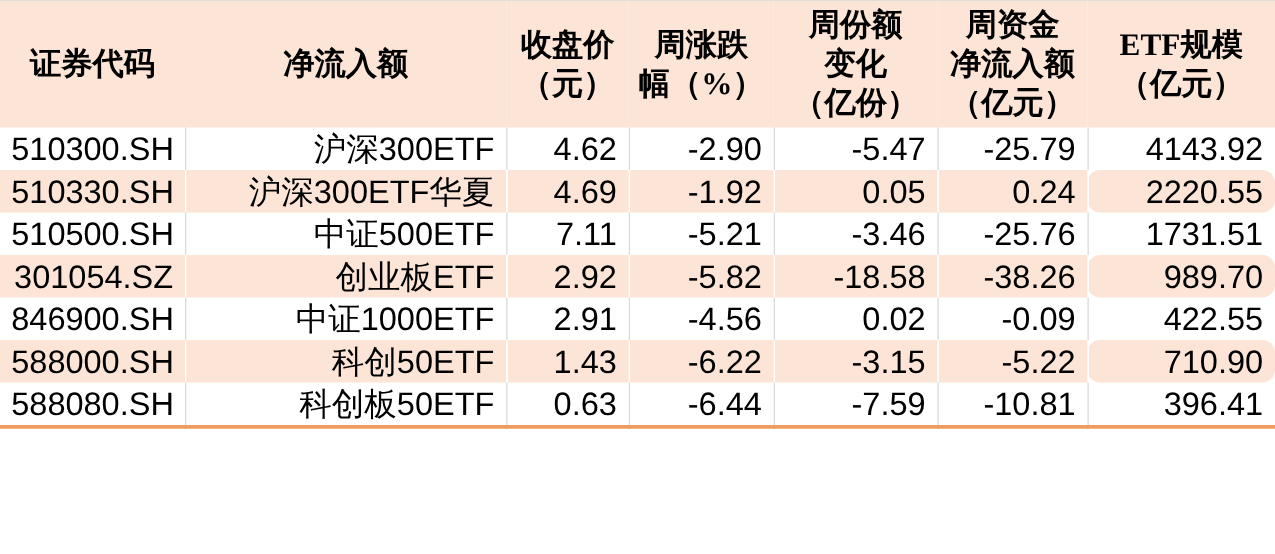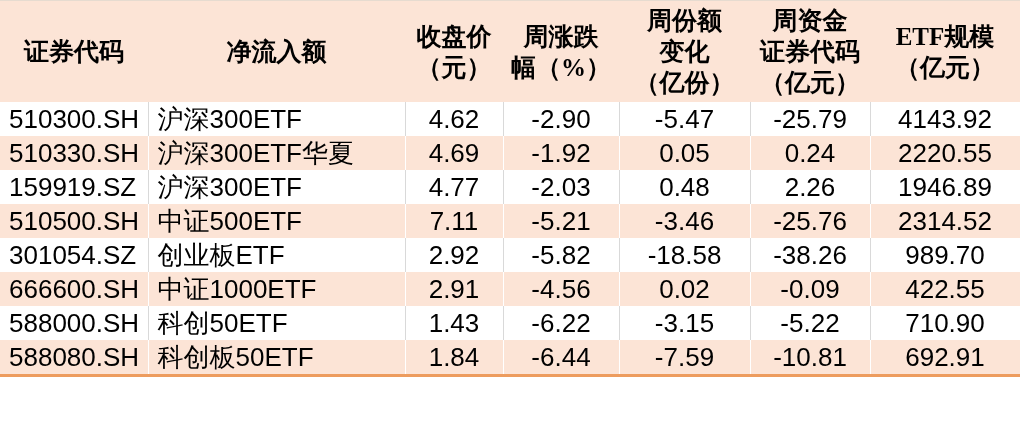--- a/index.html
+++ b/index.html
@@ -48,23 +48,24 @@
   table.etf-table tbody tr:nth-child(odd) td {
     background: #FFFFFF;
     border-right: 1px solid #D9D9D9;
   }
   table.etf-table tbody tr:nth-child(even) td {
     background: #FCE4D6;
     border-right: 1px solid #FFFFFF;
   }
   table.etf-table tbody td:last-child {
     border-right: none;
+    border-radius: 10px;
   }
-  .a-l { text-align: left; }
-  .a-r { text-align: center; }
+  .a-l { text-align: right; }
+  .a-r { text-align: right; }
 </style>
 </head>
 <body>
 
 <table class="etf-table">
   <colgroup>
     <col style="width:148px">
     <col style="width:257px">
     <col style="width:98px">
     <col style="width:116px">
@@ -77,21 +78,21 @@
       <th>证券代码</th>
       <th>净流入额</th>
       <th>收盘价
 （元）</th>
       <th>周涨跌
 幅（%）</th>
       <th>周份额
 变化
 （亿份）</th>
       <th>周资金
-证券代码
+净流入额
 （亿元）</th>
       <th>ETF规模
 （亿元）</th>
     </tr>
   </thead>
   <tbody>
     <tr>
       <td class="a-l">510300.SH</td>
       <td class="a-l">沪深300ETF</td>
       <td class="a-r">4.62</td>
@@ -103,67 +104,58 @@
     <tr>
       <td class="a-l">510330.SH</td>
       <td class="a-l">沪深300ETF华夏</td>
       <td class="a-r">4.69</td>
       <td class="a-r">-1.92</td>
       <td class="a-r">0.05</td>
       <td class="a-r">0.24</td>
       <td class="a-r">2220.55</td>
     </tr>
     <tr>
-      <td class="a-l">159919.SZ</td>
-      <td class="a-l">沪深300ETF</td>
-      <td class="a-r">4.77</td>
-      <td class="a-r">-2.03</td>
-      <td class="a-r">0.48</td>
-      <td class="a-r">2.26</td>
-      <td class="a-r">1946.89</td>
-    </tr>
-    <tr>
       <td class="a-l">510500.SH</td>
       <td class="a-l">中证500ETF</td>
       <td class="a-r">7.11</td>
       <td class="a-r">-5.21</td>
       <td class="a-r">-3.46</td>
       <td class="a-r">-25.76</td>
-      <td class="a-r">2314.52</td>
+      <td class="a-r">1731.51</td>
     </tr>
     <tr>
       <td class="a-l">301054.SZ</td>
       <td class="a-l">创业板ETF</td>
       <td class="a-r">2.92</td>
       <td class="a-r">-5.82</td>
       <td class="a-r">-18.58</td>
       <td class="a-r">-38.26</td>
       <td class="a-r">989.70</td>
     </tr>
     <tr>
-      <td class="a-l">666600.SH</td>
+      <td class="a-l">846900.SH</td>
       <td class="a-l">中证1000ETF</td>
       <td class="a-r">2.91</td>
       <td class="a-r">-4.56</td>
       <td class="a-r">0.02</td>
       <td class="a-r">-0.09</td>
       <td class="a-r">422.55</td>
     </tr>
     <tr>
       <td class="a-l">588000.SH</td>
       <td class="a-l">科创50ETF</td>
       <td class="a-r">1.43</td>
       <td class="a-r">-6.22</td>
       <td class="a-r">-3.15</td>
       <td class="a-r">-5.22</td>
       <td class="a-r">710.90</td>
     </tr>
     <tr>
       <td class="a-l">588080.SH</td>
       <td class="a-l">科创板50ETF</td>
-      <td class="a-r">1.84</td>
+      <td class="a-r">0.63</td>
       <td class="a-r">-6.44</td>
       <td class="a-r">-7.59</td>
       <td class="a-r">-10.81</td>
-      <td class="a-r">692.91</td>
+      <td class="a-r">396.41</td>
     </tr>
   </tbody>
 </table>
 
 </body></html>

